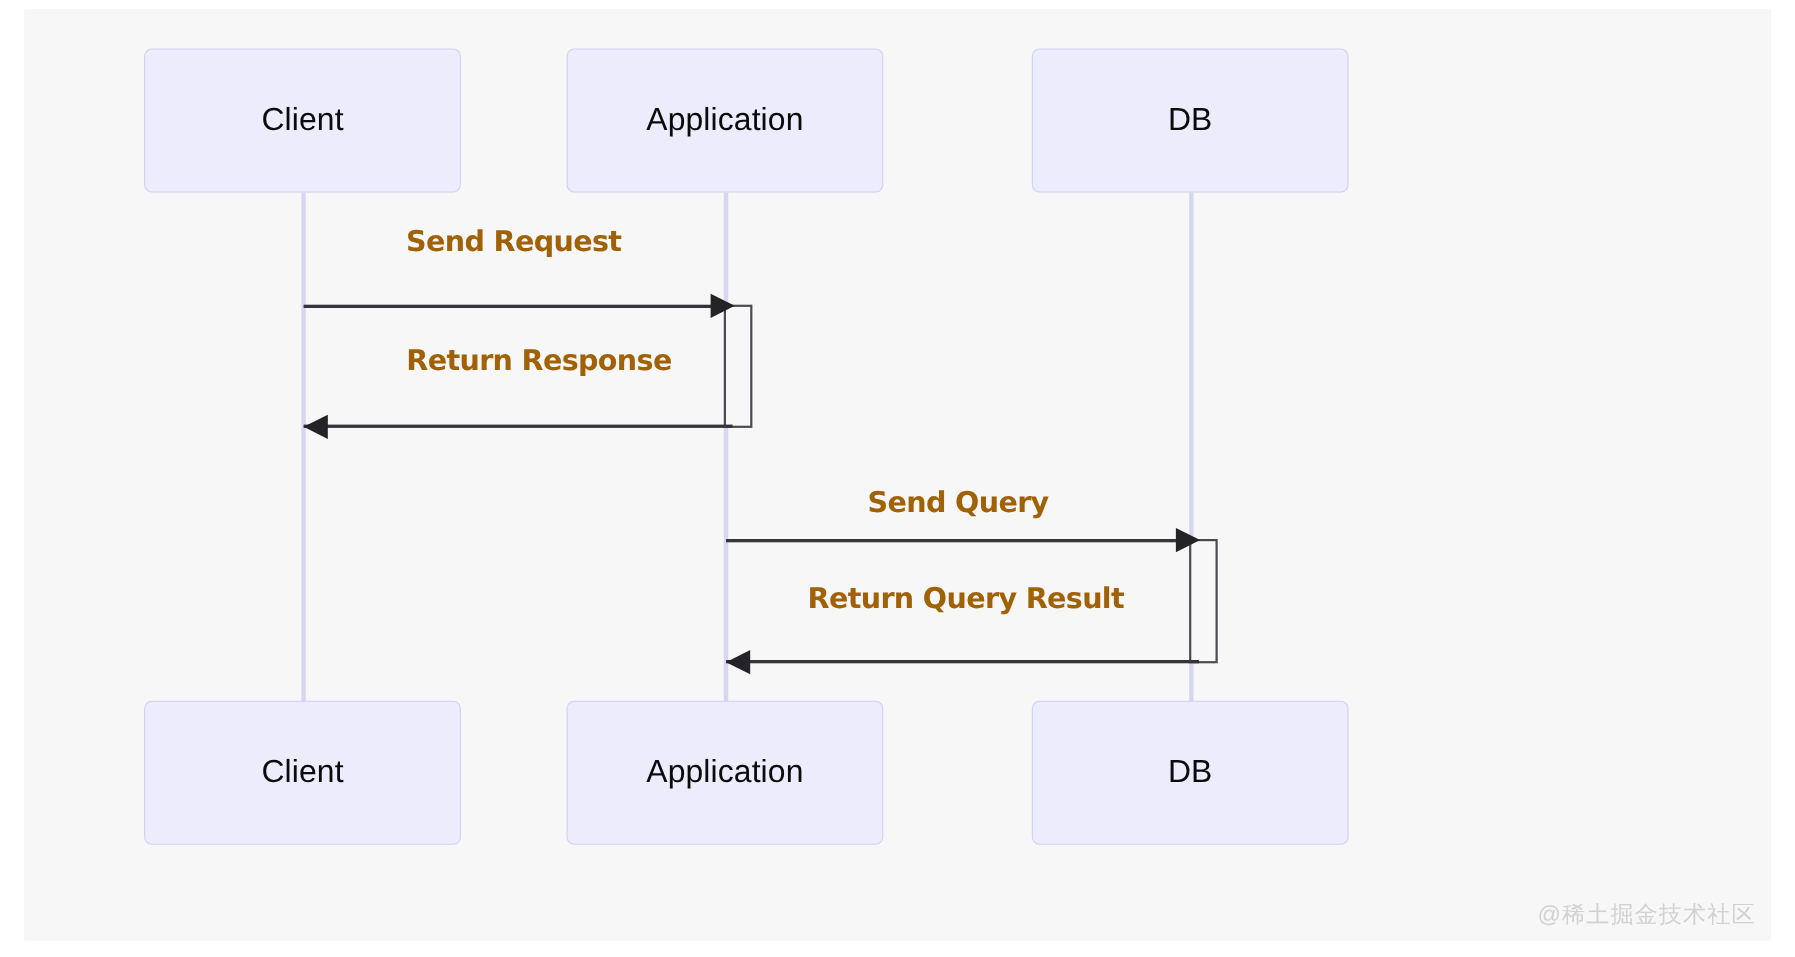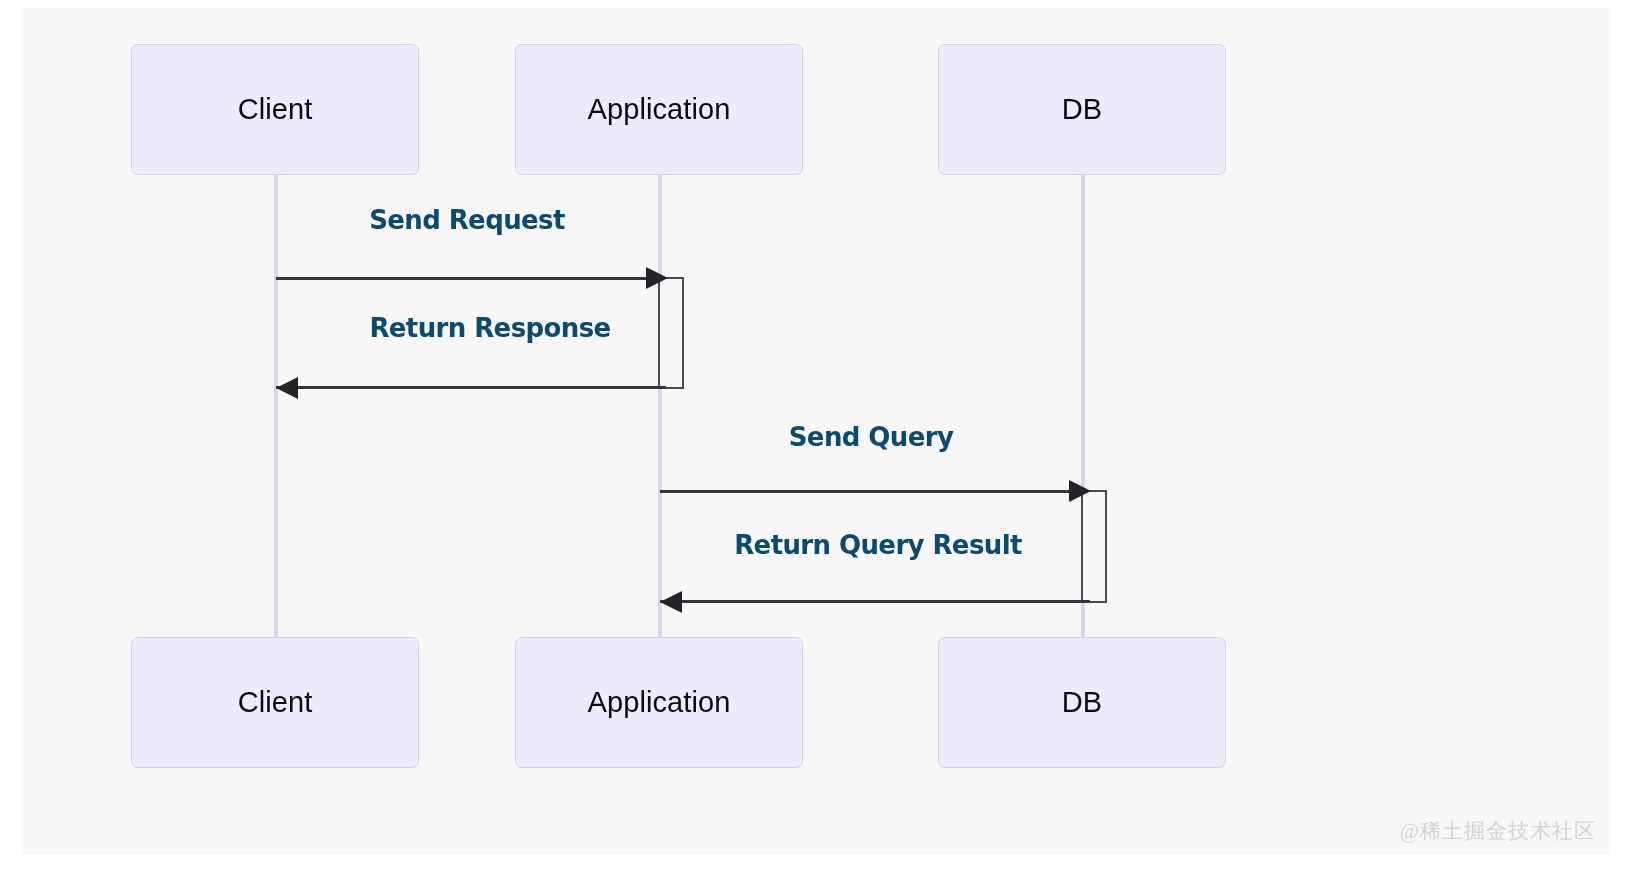--- a/index.html
+++ b/index.html
@@ -74,33 +74,33 @@
   .arrow-left {
     border-top: 11px solid transparent;
     border-bottom: 11px solid transparent;
     border-right: 22px solid #232328;
   }
   .msg-label {
     position: absolute;
     font-family: "DejaVu Sans", sans-serif;
     font-size: 26px;
     font-weight: 700;
-    color: #0c4a6e;
+    color: #a16207;
     letter-spacing: -0.6px;
     white-space: nowrap;
     text-align: center;
     transform: translateX(-50%);
     line-height: 1;
   }
   
   #watermark {
     position: absolute;
     right: 14px;
     bottom: 10px;
-    font-family: Liberation Serif, serif;
+    font-family: Liberation Sans, sans-serif;
     font-size: 21px;
     color: #d2d2d4;
     letter-spacing: 1px;
     white-space: nowrap;
     user-select: none;
   }
 </style>
 </head>
 <body>
 
@@ -127,21 +127,21 @@
     <div class="activation" style="left:1059px; top:482px; width:26px; height:113px;"></div>
 
     <div class="msg-label" style="left:445px; top:199px;">Send Request</div>
     <div class="msg-line" style="left:254px; top:269px; width:372px;"></div>
     <div class="arrow-head arrow-right" style="left:624px; top:259px;"></div>
 
     <div class="msg-label" style="left:468px; top:307px;">Return Response</div>
     <div class="msg-line" style="left:254px; top:378px; width:390px;"></div>
     <div class="arrow-head arrow-left" style="left:254px; top:369px;"></div>
 
-    <div class="msg-label" style="left:849px; top:416px;">Send Query</div>
+    <div class="msg-label" style="left:849px; top:436px;">Send Query</div>
     <div class="msg-line" style="left:638px; top:482px; width:411px;"></div>
     <div class="arrow-head arrow-right" style="left:1047px; top:472px;"></div>
 
     <div class="msg-label" style="left:856px; top:524px;">Return Query Result</div>
     <div class="msg-line" style="left:638px; top:592px; width:430px;"></div>
     <div class="arrow-head arrow-left" style="left:638px; top:583px;"></div>
 
     <div class="actor-box" style="left:109px; top:629px; width:288px; height:131px;">
       <span class="actor-label">Client</span>
     </div>

